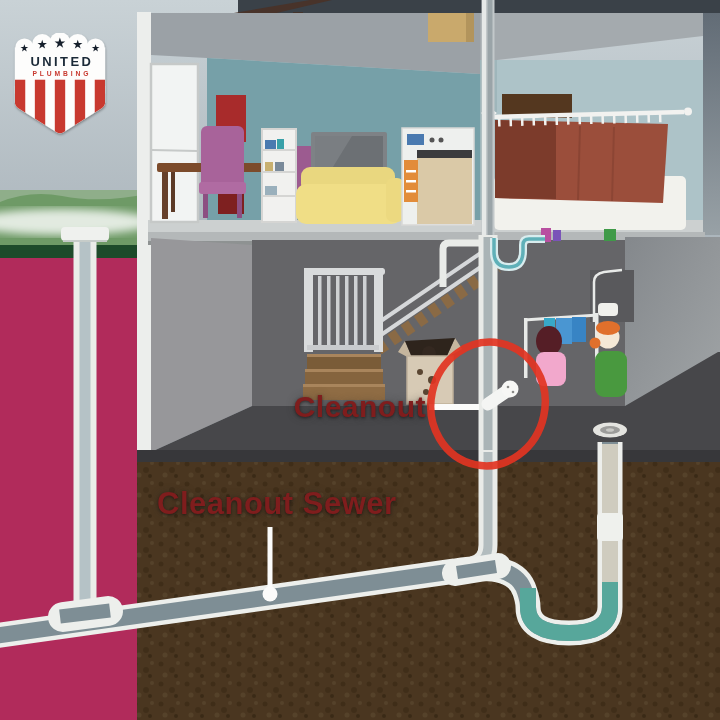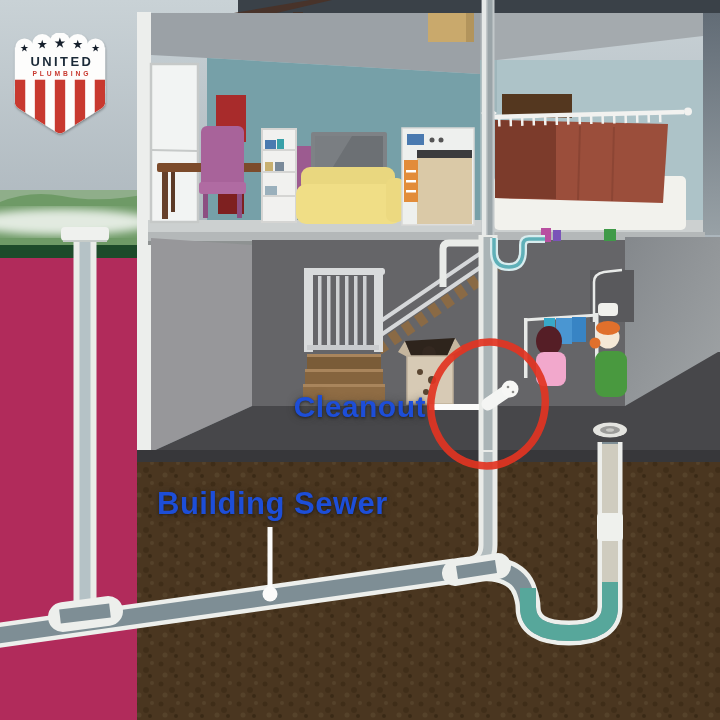--- a/index.html
+++ b/index.html
@@ -1,19 +1,19 @@
 <!DOCTYPE html>
 <html><head>
 <meta charset="utf-8">
 <style>
   html,body{margin:0;padding:0;background:#111;}
   .stage{position:relative;width:720px;height:720px;overflow:hidden;background:#b9c3c8;
          font-family:"Liberation Sans",sans-serif;}
   .scene-svg{position:absolute;left:0;top:0;width:720px;height:720px;display:block;}
-  .callout{position:absolute;color:#1d4ed8;font-weight:bold;letter-spacing:.5px;
+  .callout{position:absolute;color:#7f1d1d;font-weight:bold;letter-spacing:.5px;
            text-shadow:0 1px 3px rgba(15,15,15,.6),0 0 9px rgba(40,40,40,.4);
            white-space:nowrap;}
   .callout-cleanout{left:246px;top:390px;width:180px;font-size:30px;text-align:right;}
   .callout-sewer{left:157px;top:486px;font-size:31px;}
   .logo{position:absolute;left:12px;top:33px;width:96px;height:104px;}
   .logo svg{width:100%;height:100%;display:block;}
   svg text{font-family:"Liberation Sans",sans-serif;font-weight:bold;}
 </style>
 </head>
 <body>
@@ -238,21 +238,21 @@
 
     <g>
       <line x1="429" y1="407" x2="479" y2="407" stroke="#fbfbfa" stroke-width="6"></line>
       <line x1="270" y1="527" x2="270" y2="592" stroke="#fbfbfa" stroke-width="5"></line>
       <circle cx="270" cy="594" r="7.5" fill="#fbfbfa"></circle>
       <ellipse cx="488" cy="404" rx="57" ry="62" fill="none" stroke="#e23422" stroke-width="7.5" opacity=".92" transform="rotate(12 488 404)"></ellipse>
     </g>
   </svg>
 
   <div class="callout callout-cleanout">Cleanout</div>
-  <div class="callout callout-sewer">Building Sewer</div>
+  <div class="callout callout-sewer">Cleanout Sewer</div>
 
   <div class="logo">
     <svg viewBox="0 0 100 108">
       <defs>
         <filter id="logoShadow" x="-20%" y="-20%" width="140%" height="140%">
           <feDropShadow dx="0.5" dy="1.5" stdDeviation="1.2" flood-opacity="0.35"></feDropShadow>
         </filter>
         <clipPath id="shieldClip">
           <circle cx="13" cy="15" r="9.5"></circle>
             <circle cx="31.5" cy="11.5" r="10.5"></circle>

